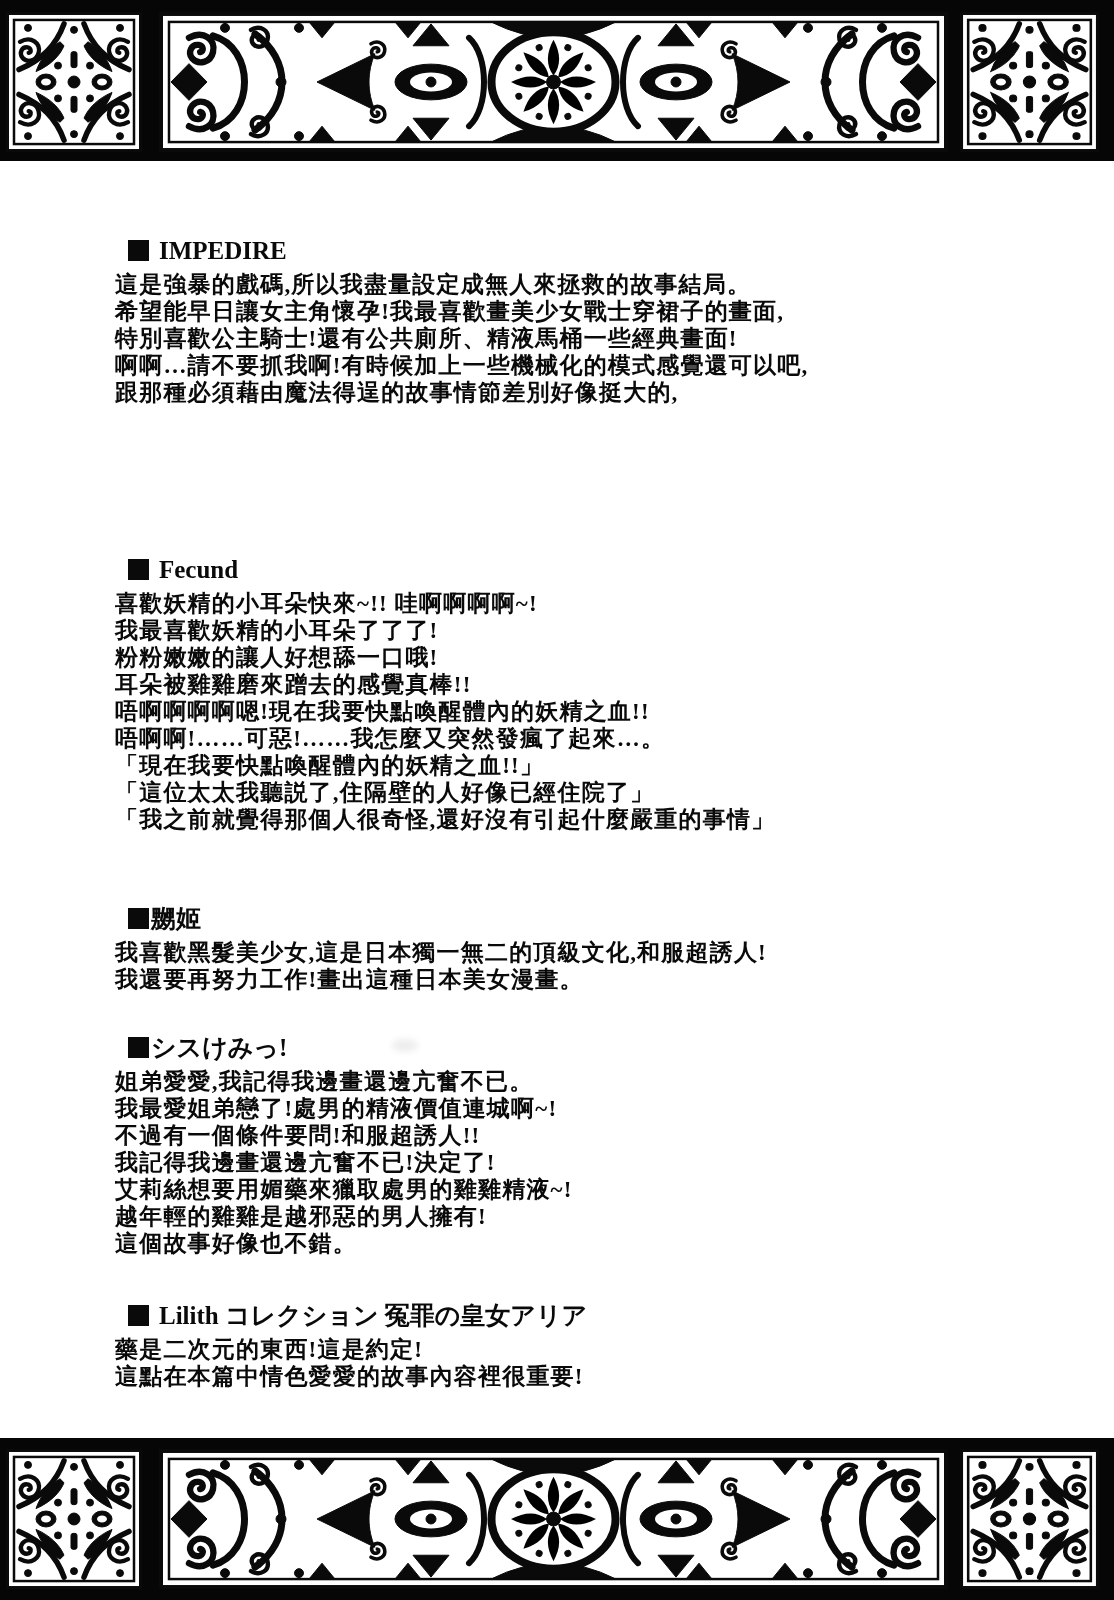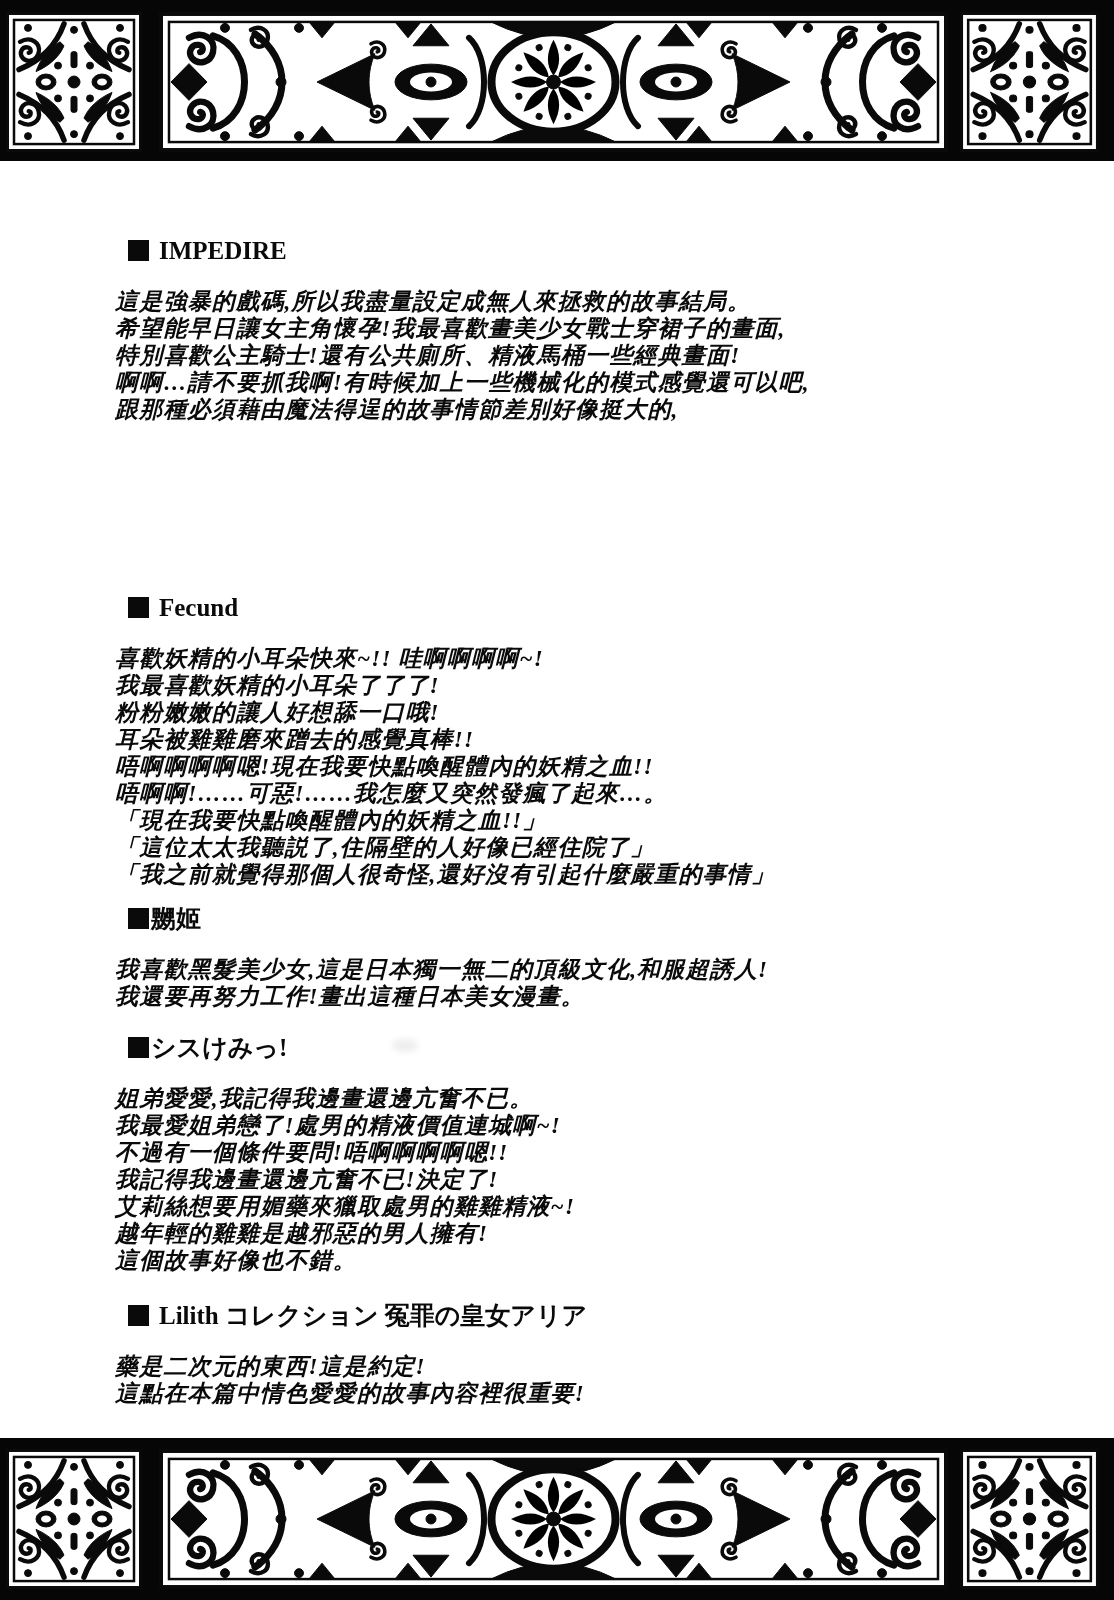--- a/index.html
+++ b/index.html
@@ -17,24 +17,24 @@
   .panel{position:absolute;display:block;background:#ffffff;}
   .panel svg{display:block;width:100%;height:100%;}
   .p-corner-l{left:6px;top:12px;width:136px;height:140px;}
   .p-center  {left:159px;top:12px;width:789px;height:140px;}
   .p-corner-r{left:960px;top:12px;width:139px;height:140px;}
   
   .sec{position:absolute;left:100px;width:940px;}
   .hdr{font-size:25px;line-height:26px;font-weight:700;white-space:nowrap;padding-left:28px;}
   .sq{display:inline-block;width:21px;height:21px;background:#0a0a0a;vertical-align:-2px;margin-right:10px;}
   .sec.tight .sq{margin-right:2px;}
-  .bd{margin-top:24px;padding-left:15px;font-weight:700;font-style:italic;}
+  .bd{margin-top:7px;padding-left:15px;font-weight:700;}
   .ln{font-size:23px;line-height:27px;letter-spacing:1.2px;white-space:nowrap;}
   .sec1{top:238px;}
-  .sec2{top:595px;}
+  .sec2{top:557px;}
   .sec3{top:906px;}
   .sec4{top:1035px;}
   .sec5{top:1303px;}
   .smudge{position:absolute;left:392px;top:1039px;width:26px;height:13px;border-radius:50%;
     background:rgba(0,0,0,0.07);filter:blur(3px);}
   .orn{fill:#0a0a0a;stroke:#0a0a0a;}
 </style>
 </head>
 <body>
 
@@ -186,21 +186,21 @@
     <div class="ln">我喜歡黑髮美少女,這是日本獨一無二的頂級文化,和服超誘人!</div>
     <div class="ln">我還要再努力工作!畫出這種日本美女漫畫。</div>
   </div>
 </section>
 
 <section class="sec sec4 tight">
   <div class="hdr"><span class="sq"></span><span>シスけみっ!</span></div>
   <div class="bd">
     <div class="ln">姐弟愛愛,我記得我邊畫還邊亢奮不已。</div>
     <div class="ln">我最愛姐弟戀了!處男的精液價值連城啊~!</div>
-    <div class="ln">不過有一個條件要問!唔啊啊啊啊嗯!!</div>
+    <div class="ln">不過有一個條件要問!和服超誘人!!</div>
     <div class="ln">我記得我邊畫還邊亢奮不已!決定了!</div>
     <div class="ln">艾莉絲想要用媚藥來獵取處男的雞雞精液~!</div>
     <div class="ln">越年輕的雞雞是越邪惡的男人擁有!</div>
     <div class="ln">這個故事好像也不錯。</div>
   </div>
 </section>
 
 <section class="sec sec5">
   <div class="hdr"><span class="sq"></span><span>Lilith コレクション 冤罪の皇女アリア</span></div>
   <div class="bd">

